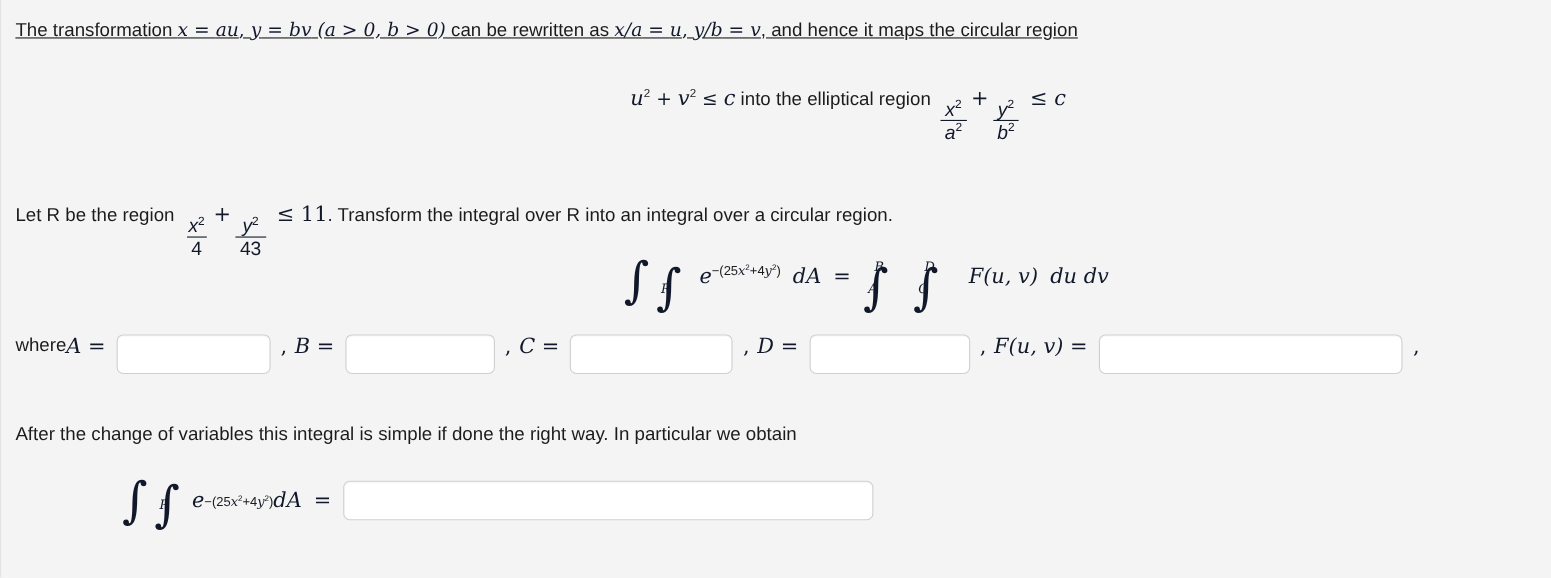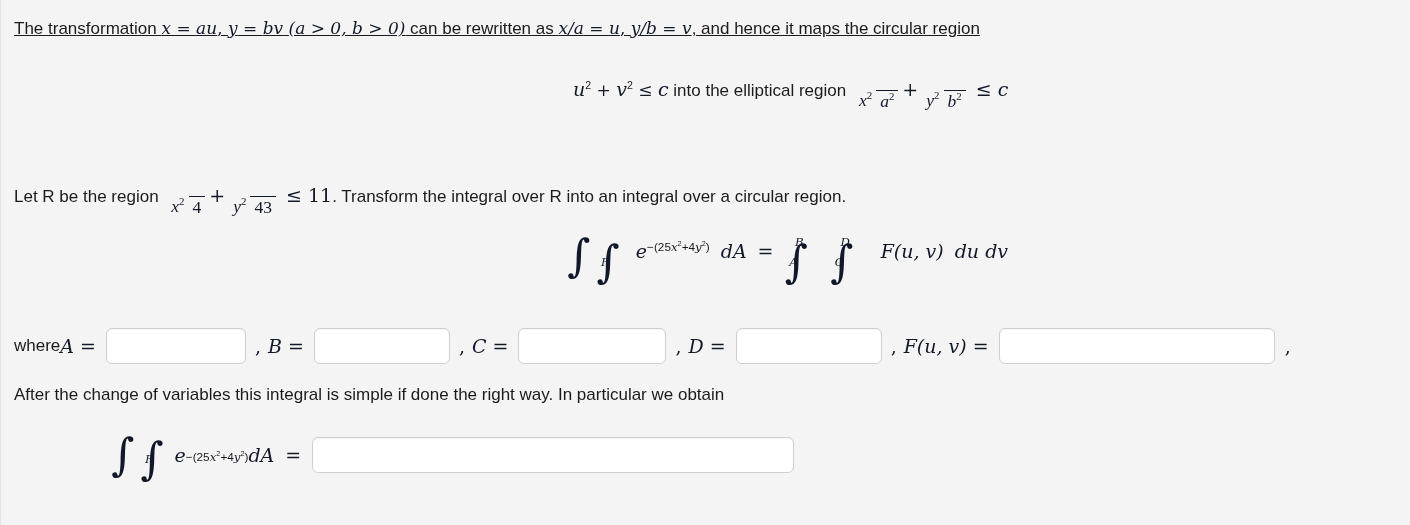--- a/index.html
+++ b/index.html
@@ -34,25 +34,25 @@
   sup.en {
     font-size: 0.62em;
     vertical-align: super;
     line-height: 0;
     font-style: normal;
   }
 
   
   .frac {
     display: inline-flex;
-    flex-direction: row;
+    flex-direction: column;
     align-items: center;
     vertical-align: -0.52em;
     margin: 0 4px;
-    font-family: Liberation Serif, serif;
+    font-family: Liberation Sans, sans-serif;
     font-style: italic;
     color: #10182a;
     line-height: 1.05;
   }
   .frac .num { font-size: 0.92em; padding: 0 4px 1px 4px; }
   .frac .den {
     font-size: 0.92em;
     padding: 1px 4px 0 4px;
     border-top: 1.3px solid #10182a;
   }
@@ -86,21 +86,21 @@
     font-style: italic;
   }
 
   
   .row { position: absolute; white-space: nowrap; }
 
   #line-intro     { left: 13px;  top: 18px; text-decoration: underline;  }
   #line-maps      { left: 572px; top: 78px;  }
   #line-region    { left: 13px;  top: 160px; margin-top: 24px; }
   #line-equation  { left: 566px; top: 240px; }
-  #line-where     { left: 13px;  top: 328px; display: flex; align-items: center; }
+  #line-where     { left: 13px;  top: 304px; display: flex; }
   #line-after     { left: 13px;  top: 385px; }
   #line-final     { left: 110px; top: 437px; display: flex; align-items: center; }
 
   .lead { font-size: 17px; }
 
   
   input.ansbox {
     height: 36px;
     border: 1px solid #cfcfcf;
     border-radius: 6px;

